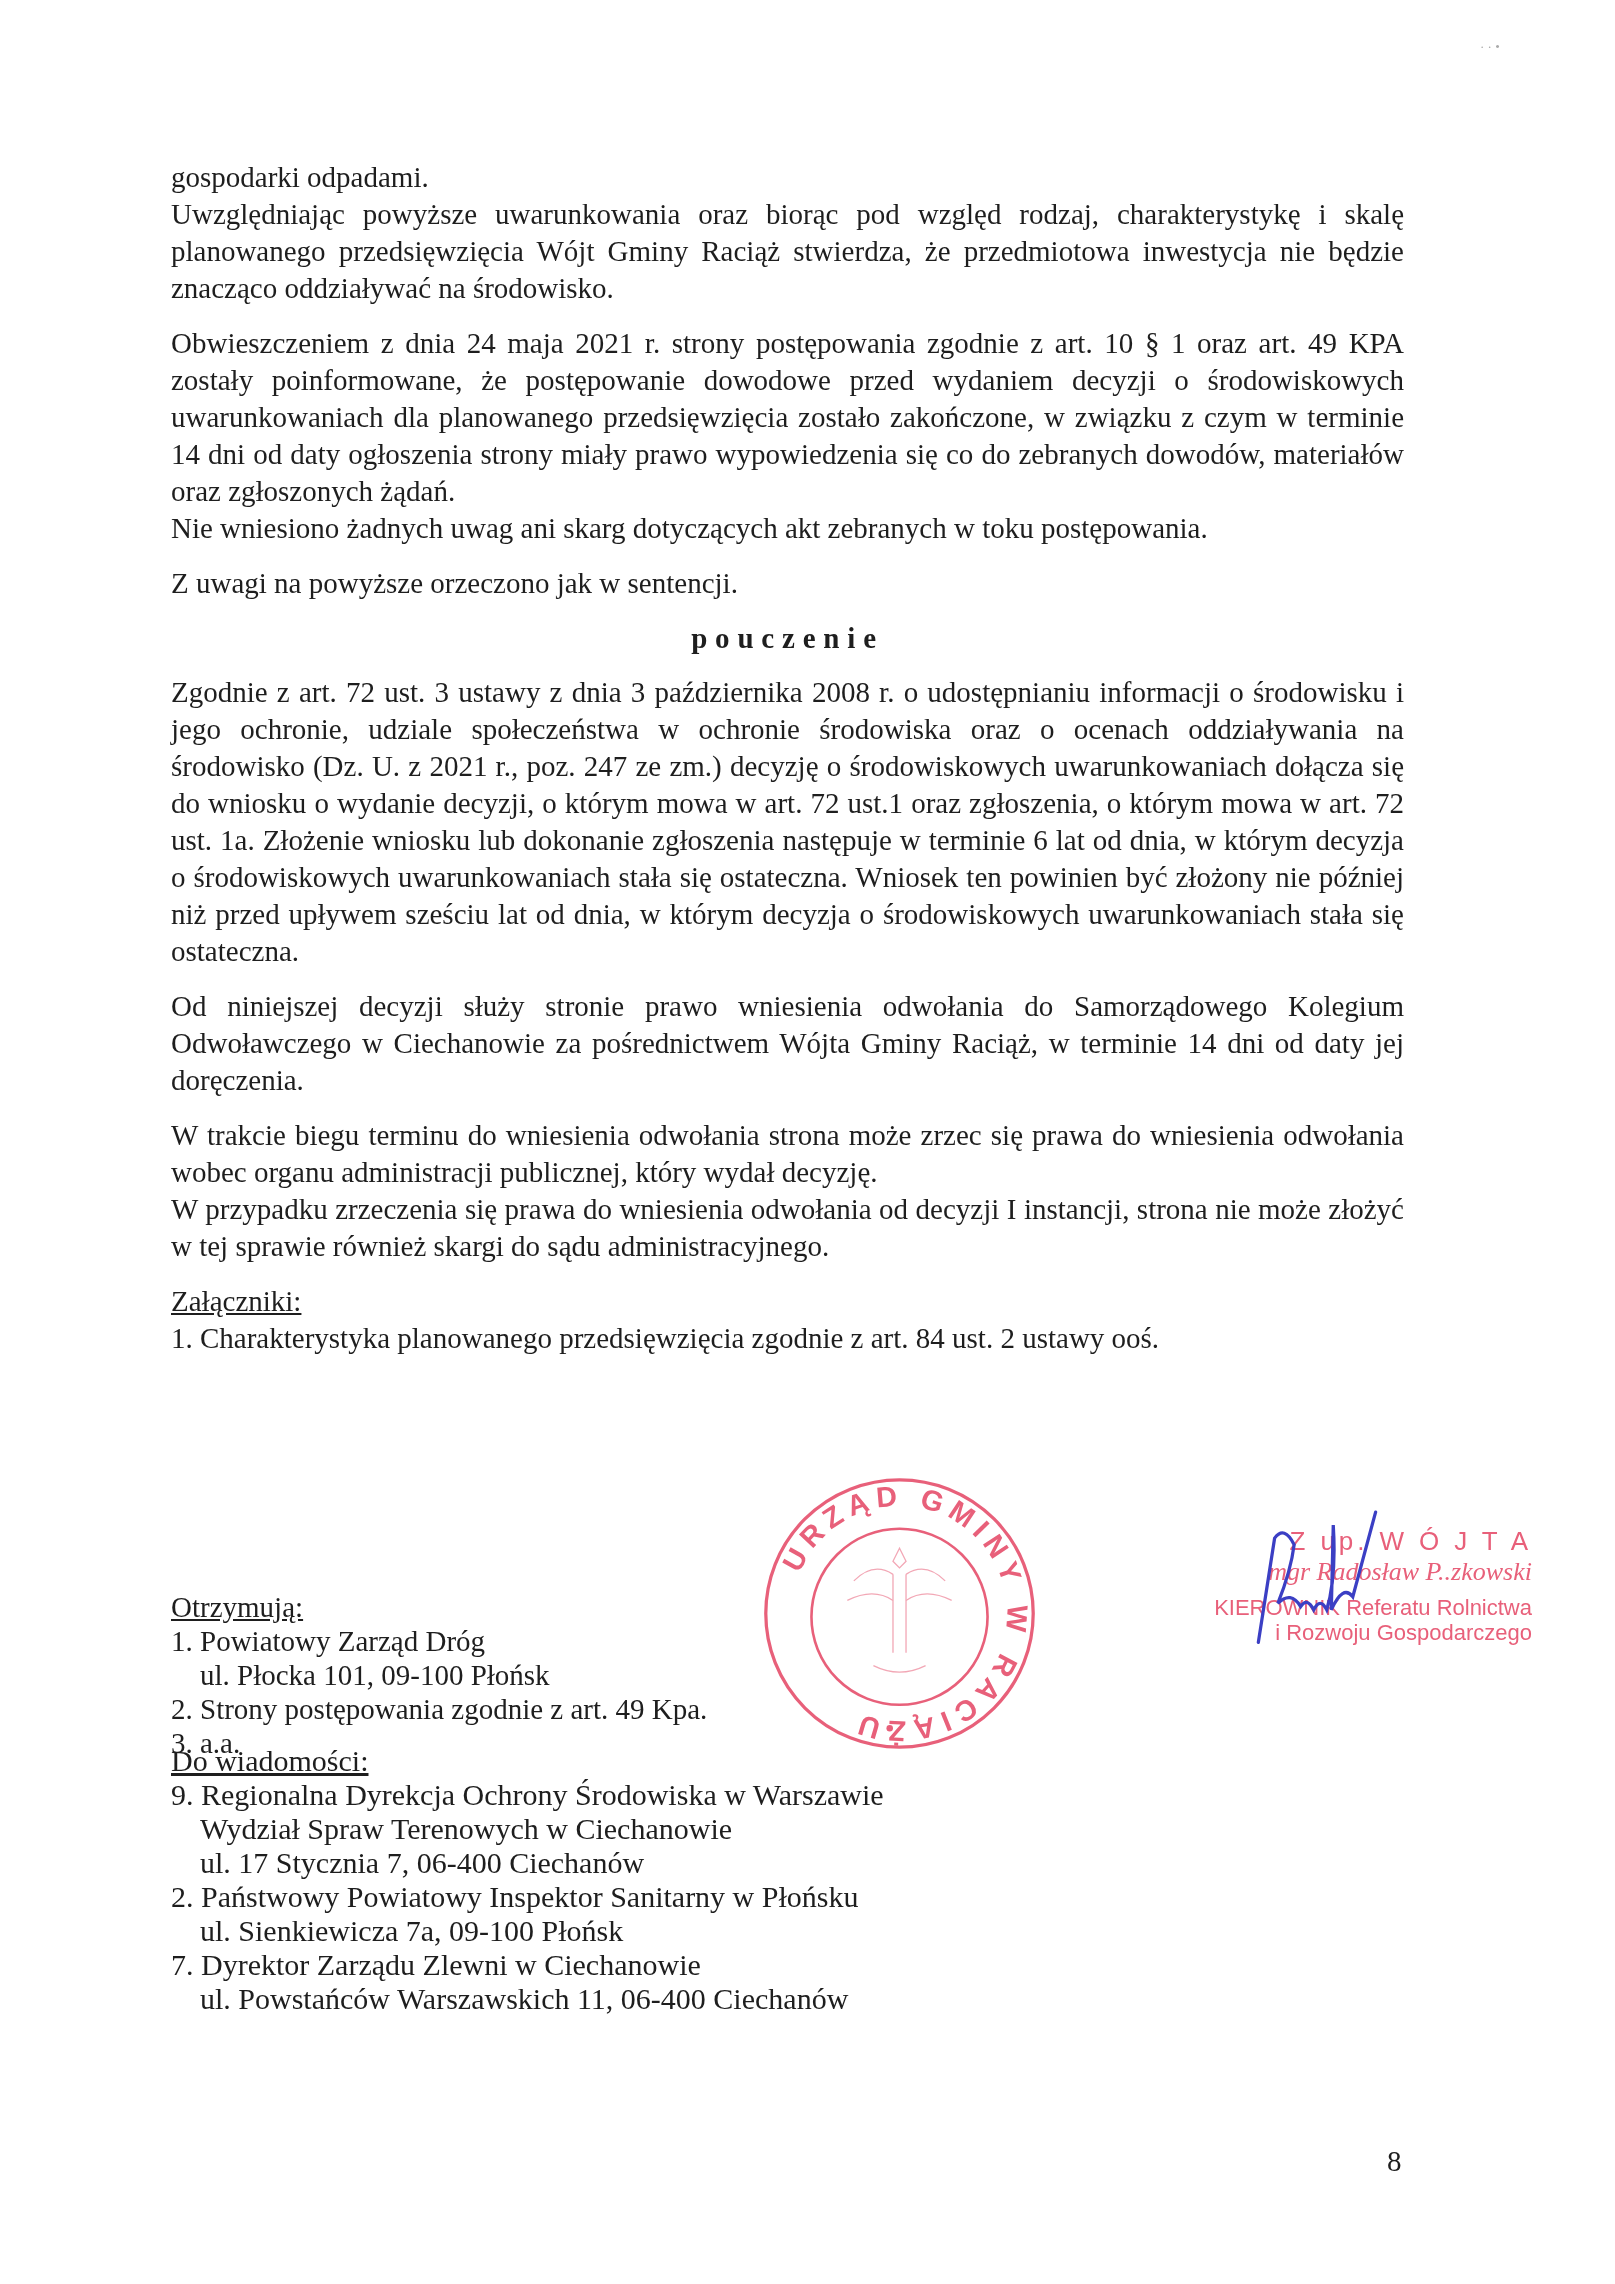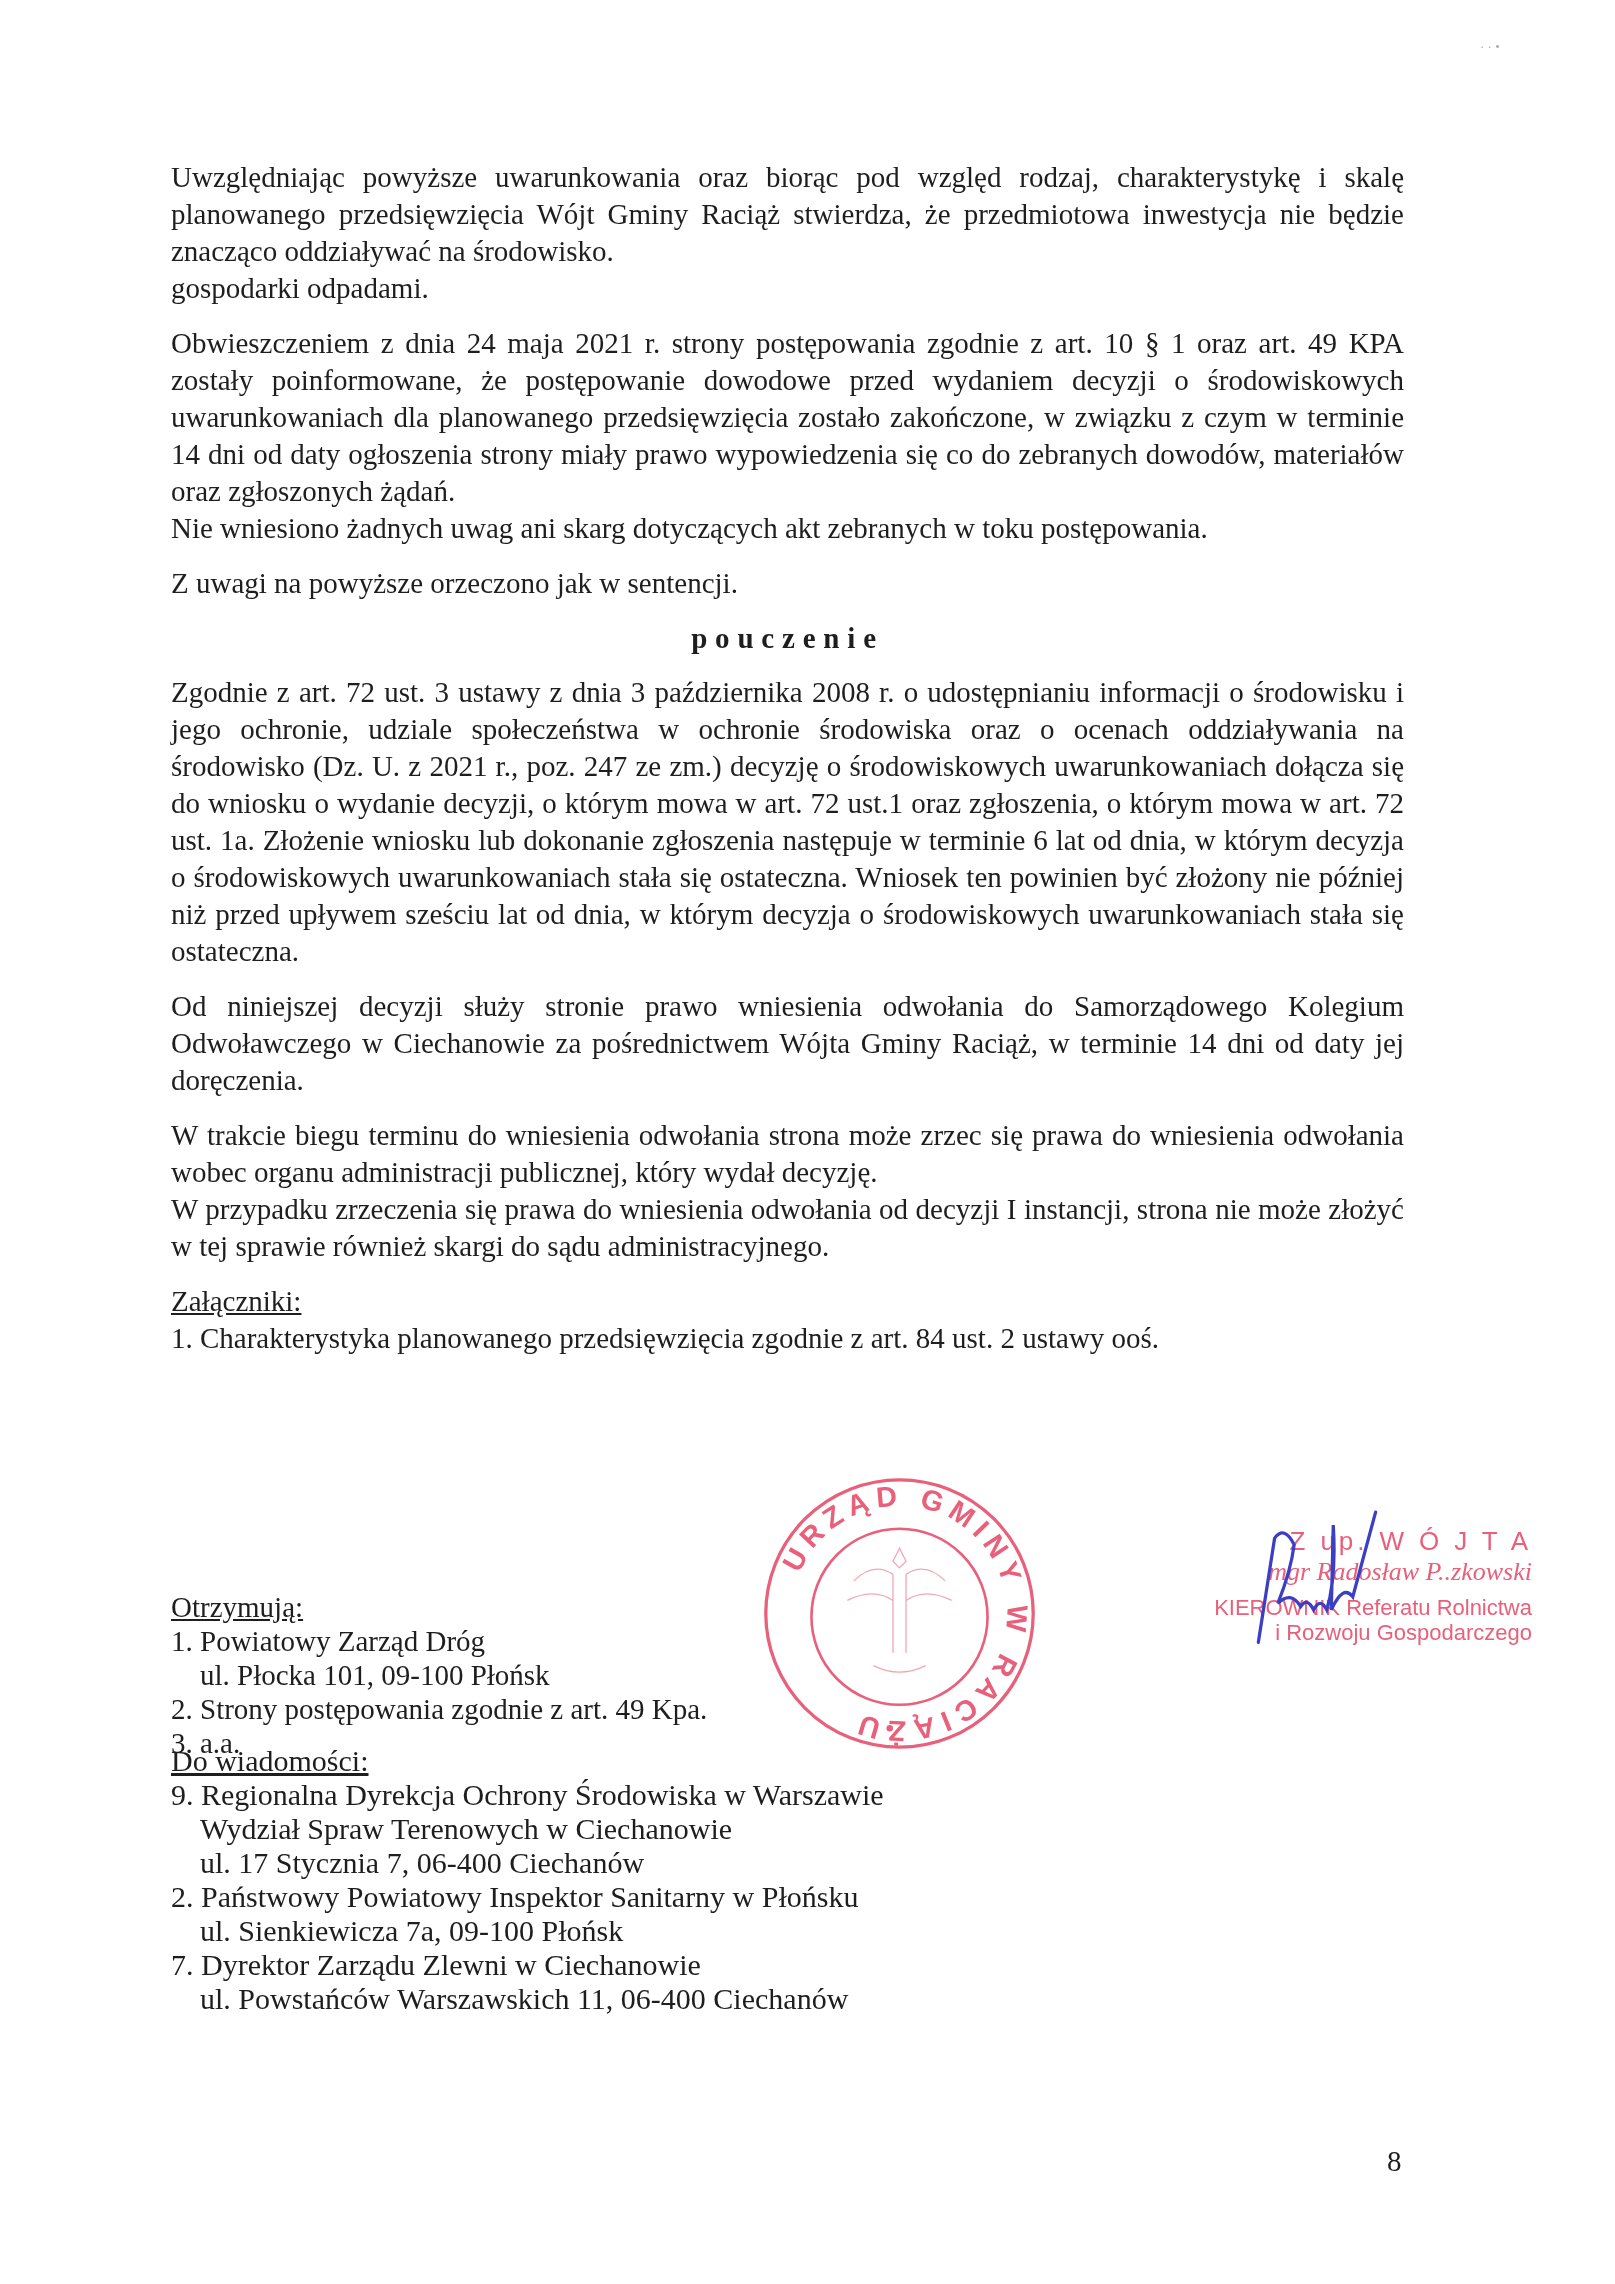--- a/index.html
+++ b/index.html
@@ -22,22 +22,22 @@
   .sig svg{position:absolute;left:0;top:0;}
   .pagenum{position:absolute;left:1387px;top:2145px;font-size:29px;}
   .specks{position:absolute;left:1480px;top:39px;color:#aaa;font-size:13px;}
 </style>
 </head>
 <body>
 
 <div class="specks">·  ·        •</div>
 
 <div class="page">
+  <p class="p">gospodarki odpadami.</p>
   <p class="p">Uwzględniając powyższe uwarunkowania oraz biorąc pod względ rodzaj, charakterystykę i skalę planowanego przedsięwzięcia Wójt Gminy Raciąż stwierdza, że przedmiotowa inwestycja nie będzie znacząco oddziaływać na środowisko.</p>
-  <p class="p">gospodarki odpadami.</p>
   <div class="gap"></div>
   <p class="p">Obwieszczeniem z dnia 24 maja 2021 r. strony postępowania zgodnie z art. 10 § 1 oraz art. 49 KPA zostały poinformowane, że postępowanie dowodowe przed wydaniem decyzji o środowiskowych uwarunkowaniach dla planowanego przedsięwzięcia zostało zakończone, w związku z czym w terminie 14 dni od daty ogłoszenia strony miały prawo wypowiedzenia się co do zebranych dowodów, materiałów oraz zgłoszonych żądań.</p>
   <p class="p">Nie wniesiono żadnych uwag ani skarg dotyczących akt zebranych w toku postępowania.</p>
   <div class="gap"></div>
   <p class="p">Z uwagi na powyższe orzeczono jak w sentencji.</p>
   <div class="heading">pouczenie</div>
   <p class="p">Zgodnie z art. 72 ust. 3 ustawy z dnia 3 października 2008 r. o udostępnianiu informacji o środowisku i jego ochronie, udziale społeczeństwa w ochronie środowiska oraz o ocenach oddziaływania na środowisko (Dz. U. z 2021 r., poz. 247 ze zm.) decyzję o środowiskowych uwarunkowaniach dołącza się do wniosku o wydanie decyzji, o którym mowa w art. 72 ust.1 oraz zgłoszenia, o którym mowa w art. 72 ust. 1a. Złożenie wniosku lub dokonanie zgłoszenia następuje w terminie 6 lat od dnia, w którym decyzja o środowiskowych uwarunkowaniach stała się ostateczna. Wniosek ten powinien być złożony nie później niż przed upływem sześciu lat od dnia, w którym decyzja o środowiskowych uwarunkowaniach stała się ostateczna.</p>
   <div class="gap"></div>
   <p class="p">Od niniejszej decyzji służy stronie prawo wniesienia odwołania do Samorządowego Kolegium Odwoławczego w Ciechanowie za pośrednictwem Wójta Gminy Raciąż, w terminie 14 dni od daty jej doręczenia.</p>
   <div class="gap"></div>

